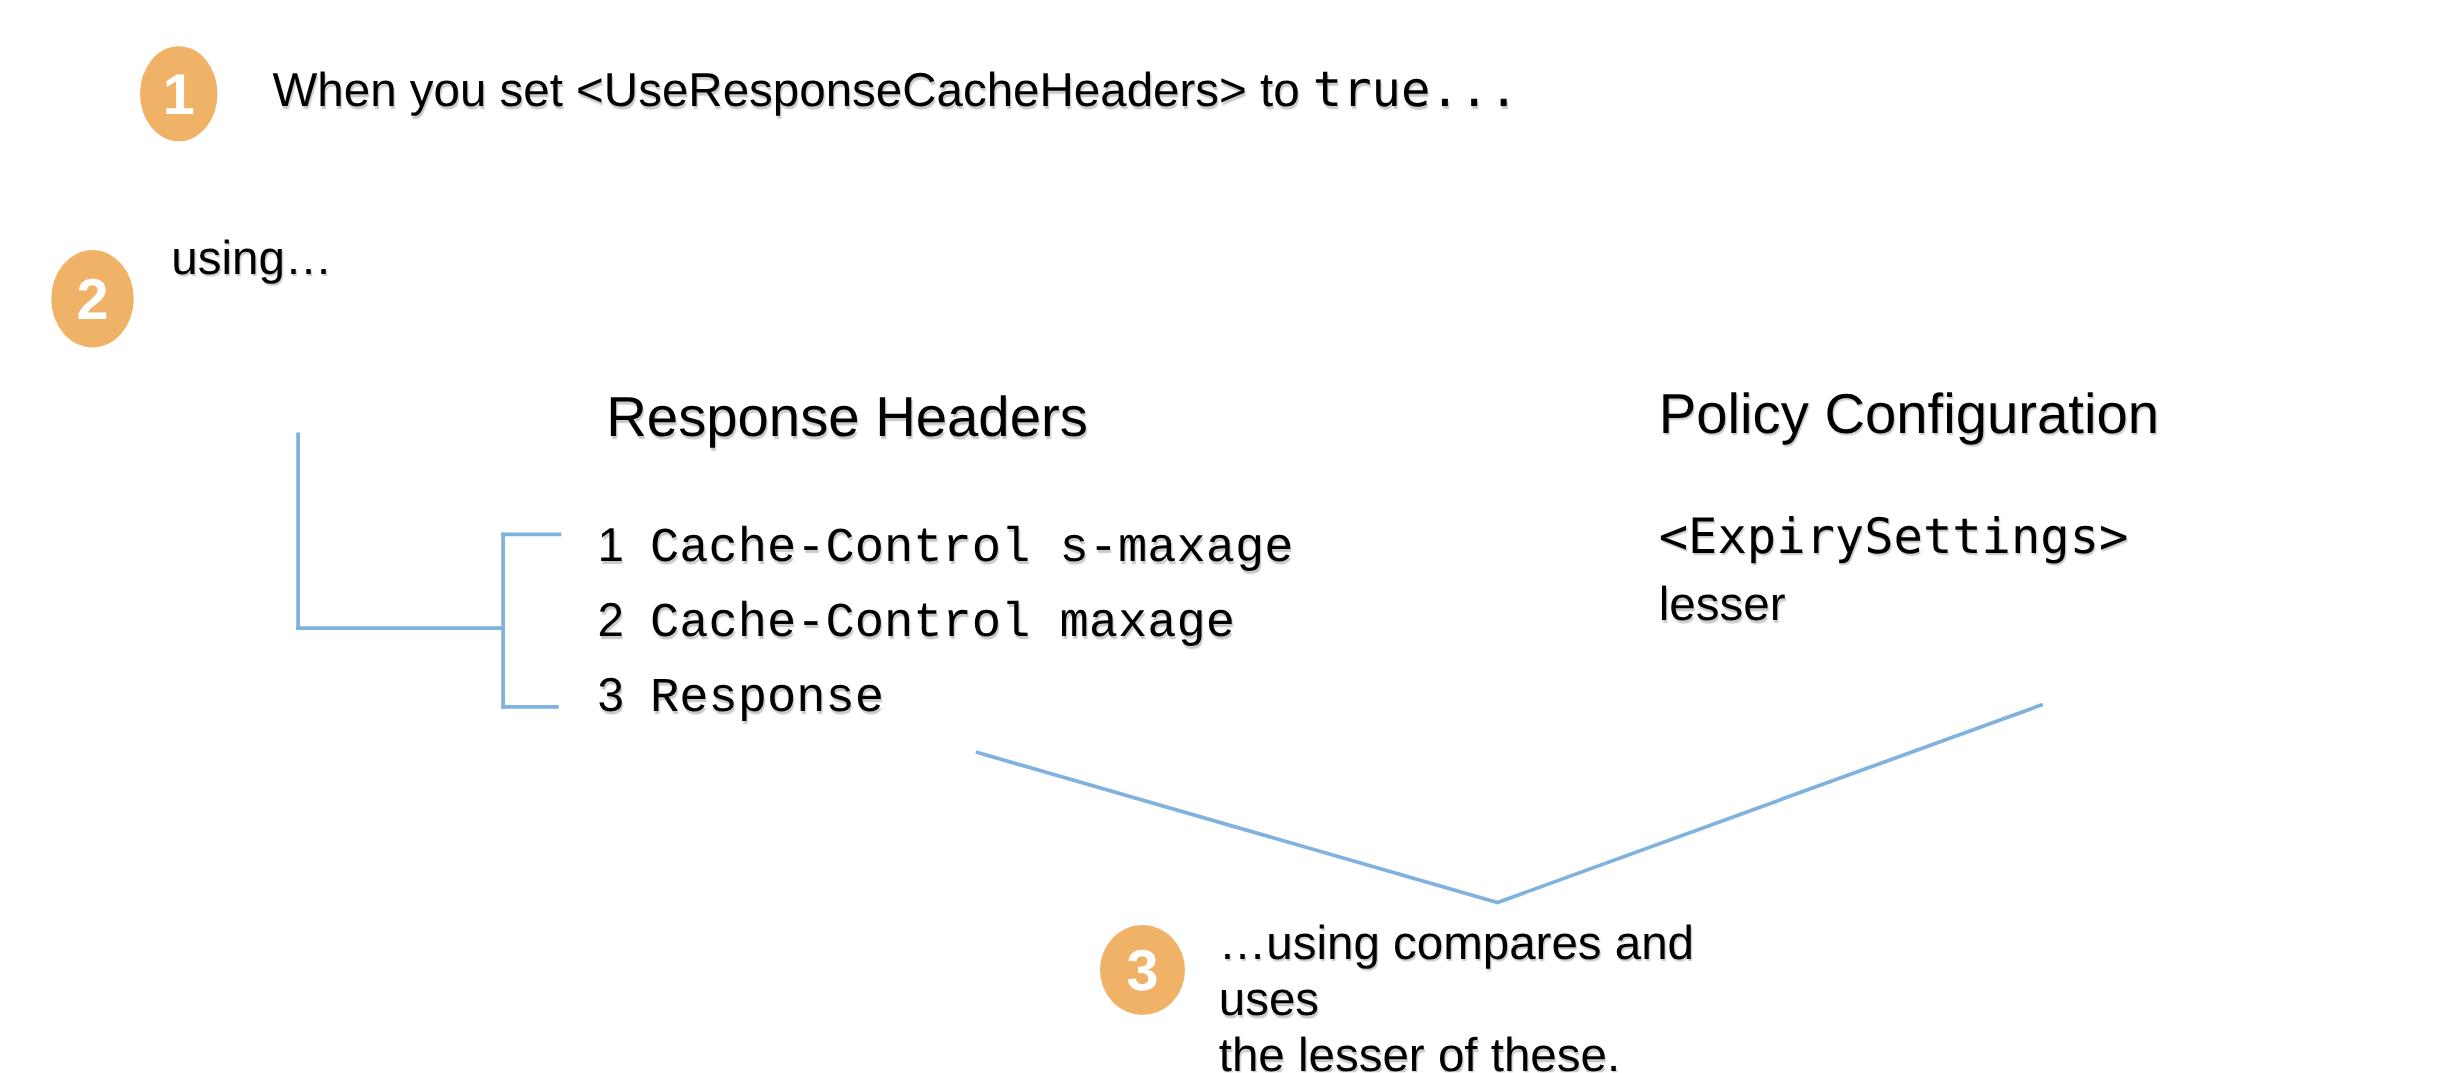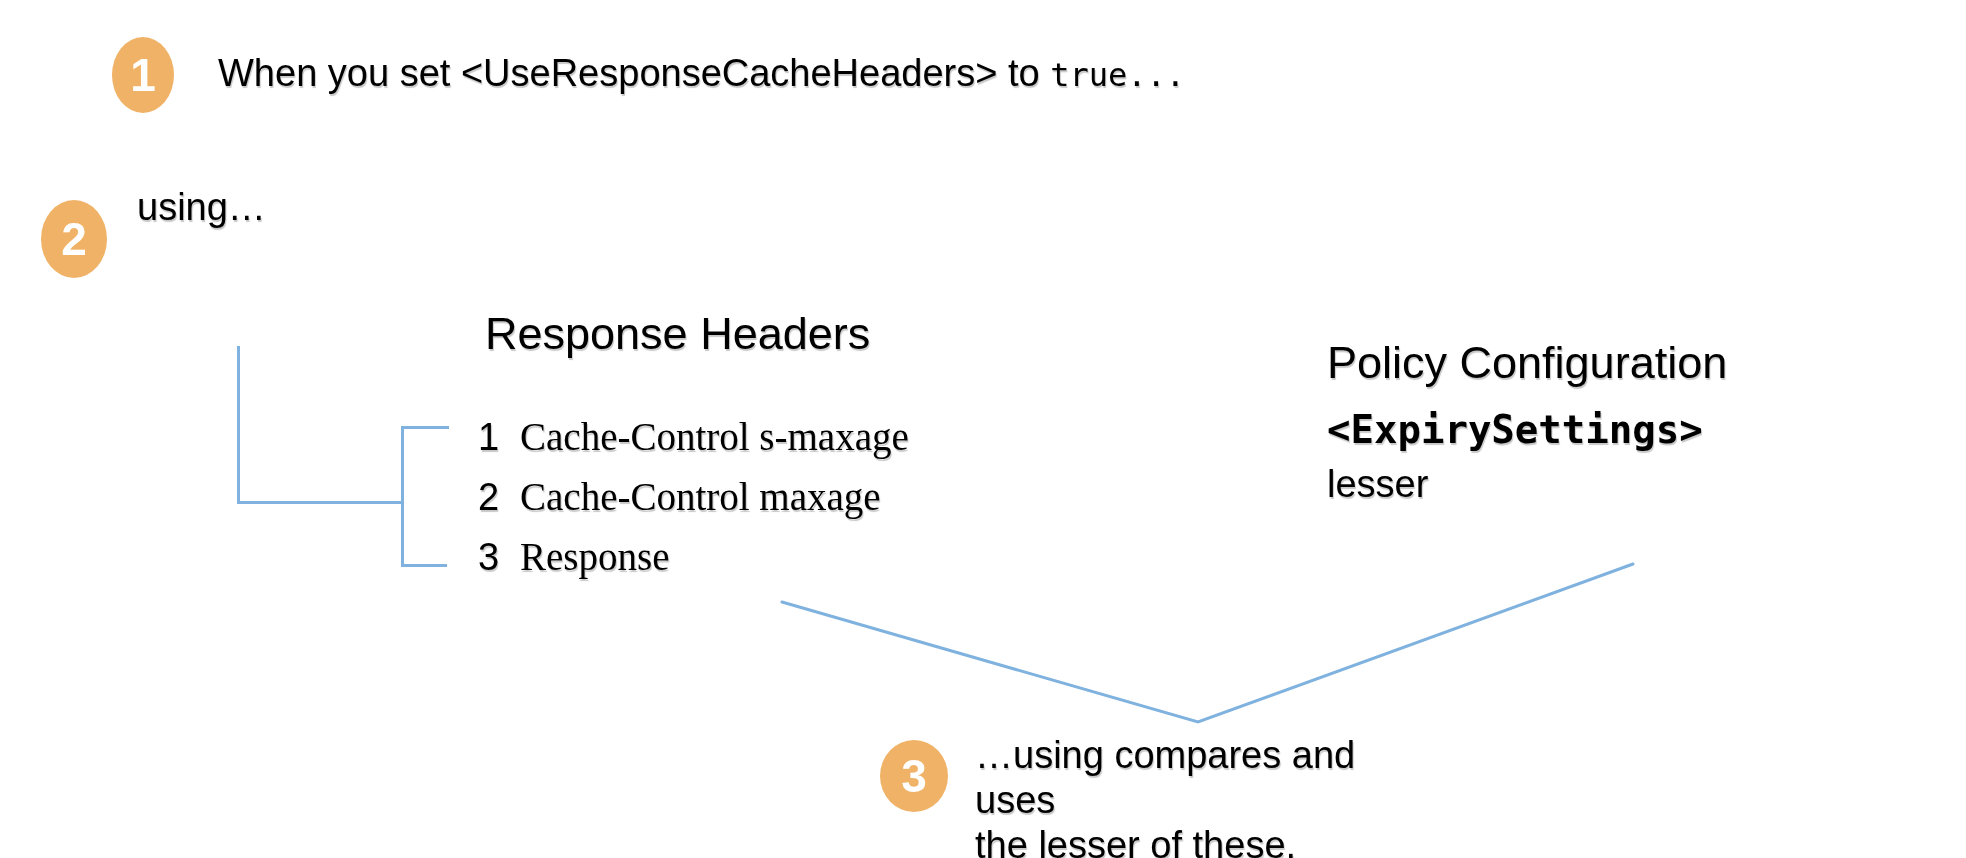--- a/index.html
+++ b/index.html
@@ -38,34 +38,34 @@
     display: flex;
     align-items: baseline;
     font-size: 39px;
     line-height: 48px;
   }
   .rh-item .rank {
     width: 42px;
     font-family: "Liberation Sans", sans-serif;
     font-size: 38px;
   }
-  .rh-item .val { font-family: Liberation Serif, serif; }
+  .rh-item .val { font-family: Liberation Mono, monospace; }
   .center-block { position: absolute; text-align: left; }
   .code-line { font-size: 39px; line-height: 46px; }
 </style>
 </head>
 <body>
 
 <div class="canvas">
 
   <div class="badge" style="left:112px; top:37px; width:62px; height:76px;">
     <span>1</span>
   </div>
   <div class="abs body-text txt" style="left:218px; top:49px; white-space:nowrap;">
-    <span>When you set &lt;UseResponseCacheHeaders&gt; to </span><span class="mono" style="font-size:32px;">true...</span>
+    <span>When you set &lt;UseResponseCacheHeaders&gt; to </span><span class="mono" style="font-size:39px;">true...</span>
   </div>
 
   <div class="badge" style="left:41px; top:200px; width:66px; height:78px;">
     <span>2</span>
   </div>
   <div class="abs body-text txt" style="left:137px; top:183px;">
     <div>using…</div>
   </div>
 
   <div class="center-block heading txt" style="left:485px; top:308px; width:600px;">Response Headers</div>
@@ -76,22 +76,22 @@
   </div>
   <div class="rh-item txt" style="top:473px;">
     <span class="rank">2</span>
     <span class="val">Cache-Control maxage</span>
   </div>
   <div class="rh-item txt" style="top:533px;">
     <span class="rank">3</span>
     <span class="val">Response</span>
   </div>
 
-  <div class="center-block heading txt" style="left:1327px; top:305px; width:600px;margin-top:32px;">Policy Configuration</div>
-  <div class="center-block mono code-line txt" style="left:1327px; top:407px; width:600px;font-weight:bold;">&lt;ExpirySettings&gt;</div>
+  <div class="center-block heading txt" style="left:1327px; top:305px; width:600px;">Policy Configuration</div>
+  <div class="center-block mono code-line txt" style="left:1327px; top:407px; width:600px;">&lt;ExpirySettings&gt;</div>
   <div class="center-block body-text txt" style="left:1327px; top:460px; width:600px;">lesser</div>
 
   <div class="line" style="left:237px; top:346px; width:3px; height:158px;"></div>
   <div class="line" style="left:237px; top:501px; width:167px; height:3px;"></div>
   <div class="line" style="left:401px; top:426px; width:3px; height:141px;"></div>
   <div class="line" style="left:401px; top:426px; width:48px; height:3px;"></div>
   <div class="line" style="left:401px; top:564px; width:46px; height:3px;"></div>
 
   <svg class="abs" style="left:770px; top:550px;" width="880" height="190" viewBox="0 0 880 190">
     <polyline points="12,52 428,172 863,14" fill="none" stroke="#7FB2DE" stroke-width="3" stroke-linecap="round" stroke-linejoin="miter"></polyline>

